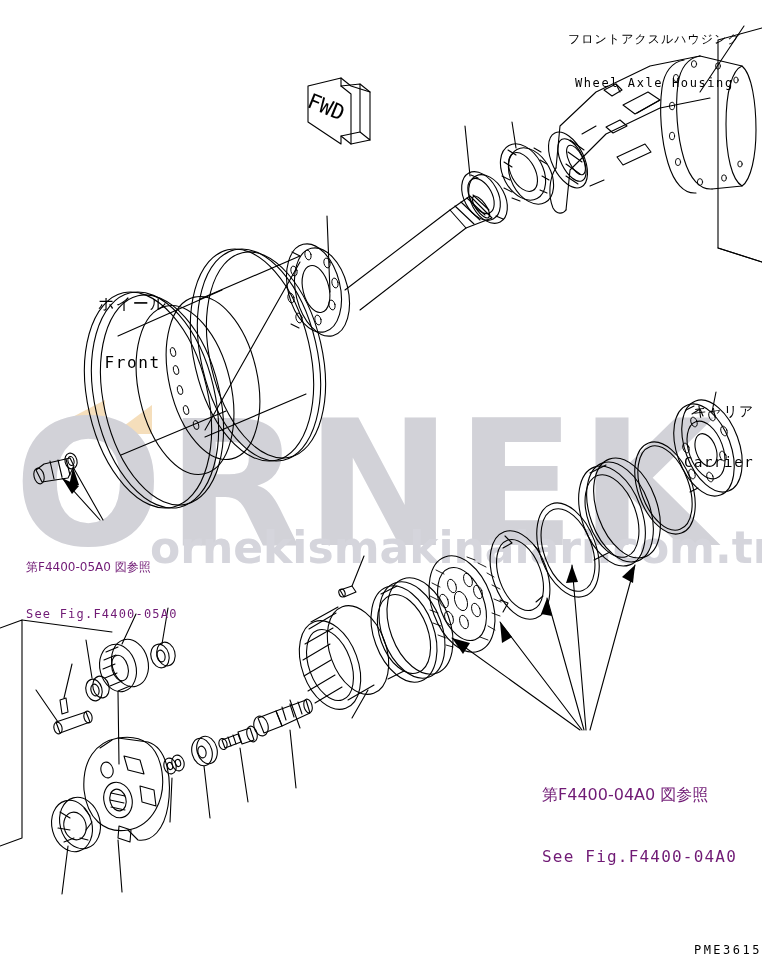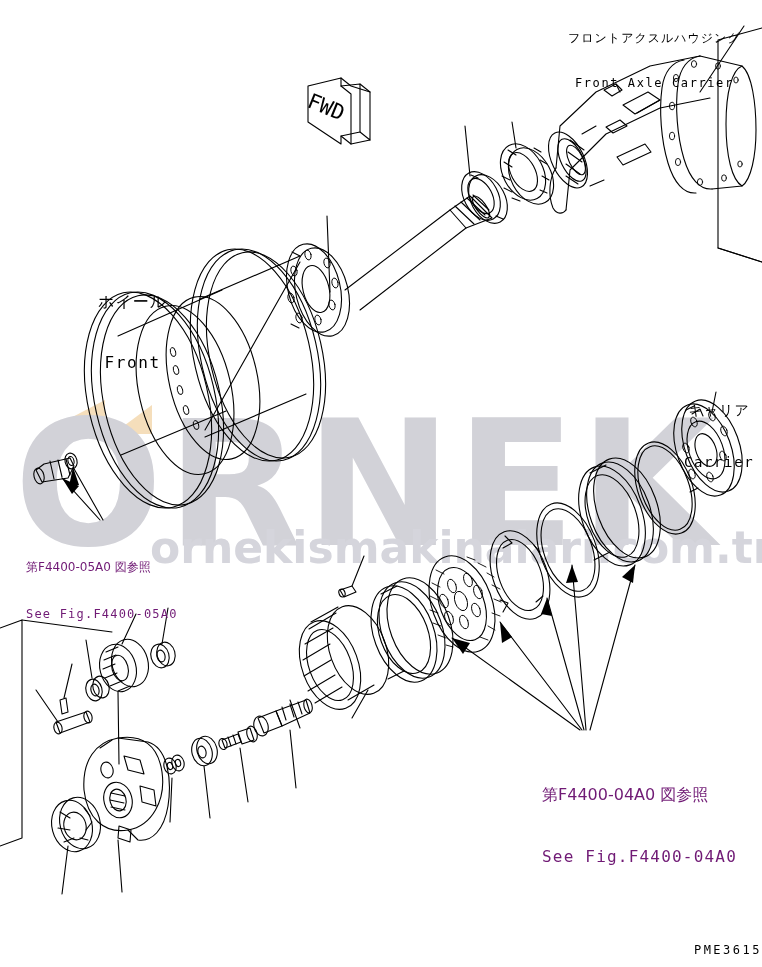--- a/index.html
+++ b/index.html
@@ -5,21 +5,21 @@
   html,body{margin:0;padding:0;background:#ffffff;}
   body{width:762px;height:967px;position:relative;overflow:hidden;
        font-family:"DejaVu Sans Mono","Liberation Mono",monospace;}
   #sheet{position:absolute;inset:0;width:762px;height:967px;background:#fff;}
   .layer{position:absolute;left:0;top:0;width:762px;height:967px;}
   #wm{z-index:1;}
   #art{z-index:2;}
   #labels{z-index:3;}
 
   .lbl{position:absolute;color:#000;white-space:pre;line-height:1.22;}
-  .lbl .jp{font-family:Liberation Mono, monospace;letter-spacing:1px;}
+  .lbl .jp{font-family:Liberation Sans, sans-serif;letter-spacing:1px;text-align:right;}
   .lbl .en{letter-spacing:1.6px;}
   .t-center{text-align:center;}
   .note{position:absolute;color:#701a75;white-space:pre;line-height:1.3;}
   .note .jp{font-family:"DejaVu Sans","Liberation Sans",sans-serif;letter-spacing:0px;}
   .note .en{letter-spacing:1.2px;}
   #pagecode{position:absolute;right:0;bottom:10px;font-size:12px;letter-spacing:2.5px;color:#000;}
   #fwdtext{position:absolute;color:#000;font-family:"DejaVu Sans Mono","Liberation Mono",monospace;}
 </style>
 </head>
 <body>
@@ -380,21 +380,21 @@
       </g>
       <path d="M290 730 L296 788"></path>
 
     </g>
   </svg>
 
   <div class="layer" id="labels">
 
     <div class="lbl t-center" style="left:568px;top:3px;font-size:12px;">
       <div class="jp">フロントアクスルハウジング</div>
-      <div class="en">Front Axle Carrier</div>
+      <div class="en">Wheel Axle Housing</div>
     </div>
 
     <div class="lbl t-center" style="left:98px;top:255px;font-size:16px;">
       <div class="jp">ホイール</div>
       <div class="en">Front</div>
     </div>
 
     <div class="lbl t-center" style="left:684px;top:369px;font-size:14px;">
       <div class="jp">キャリア</div>
       <div class="en">Carrier</div>

